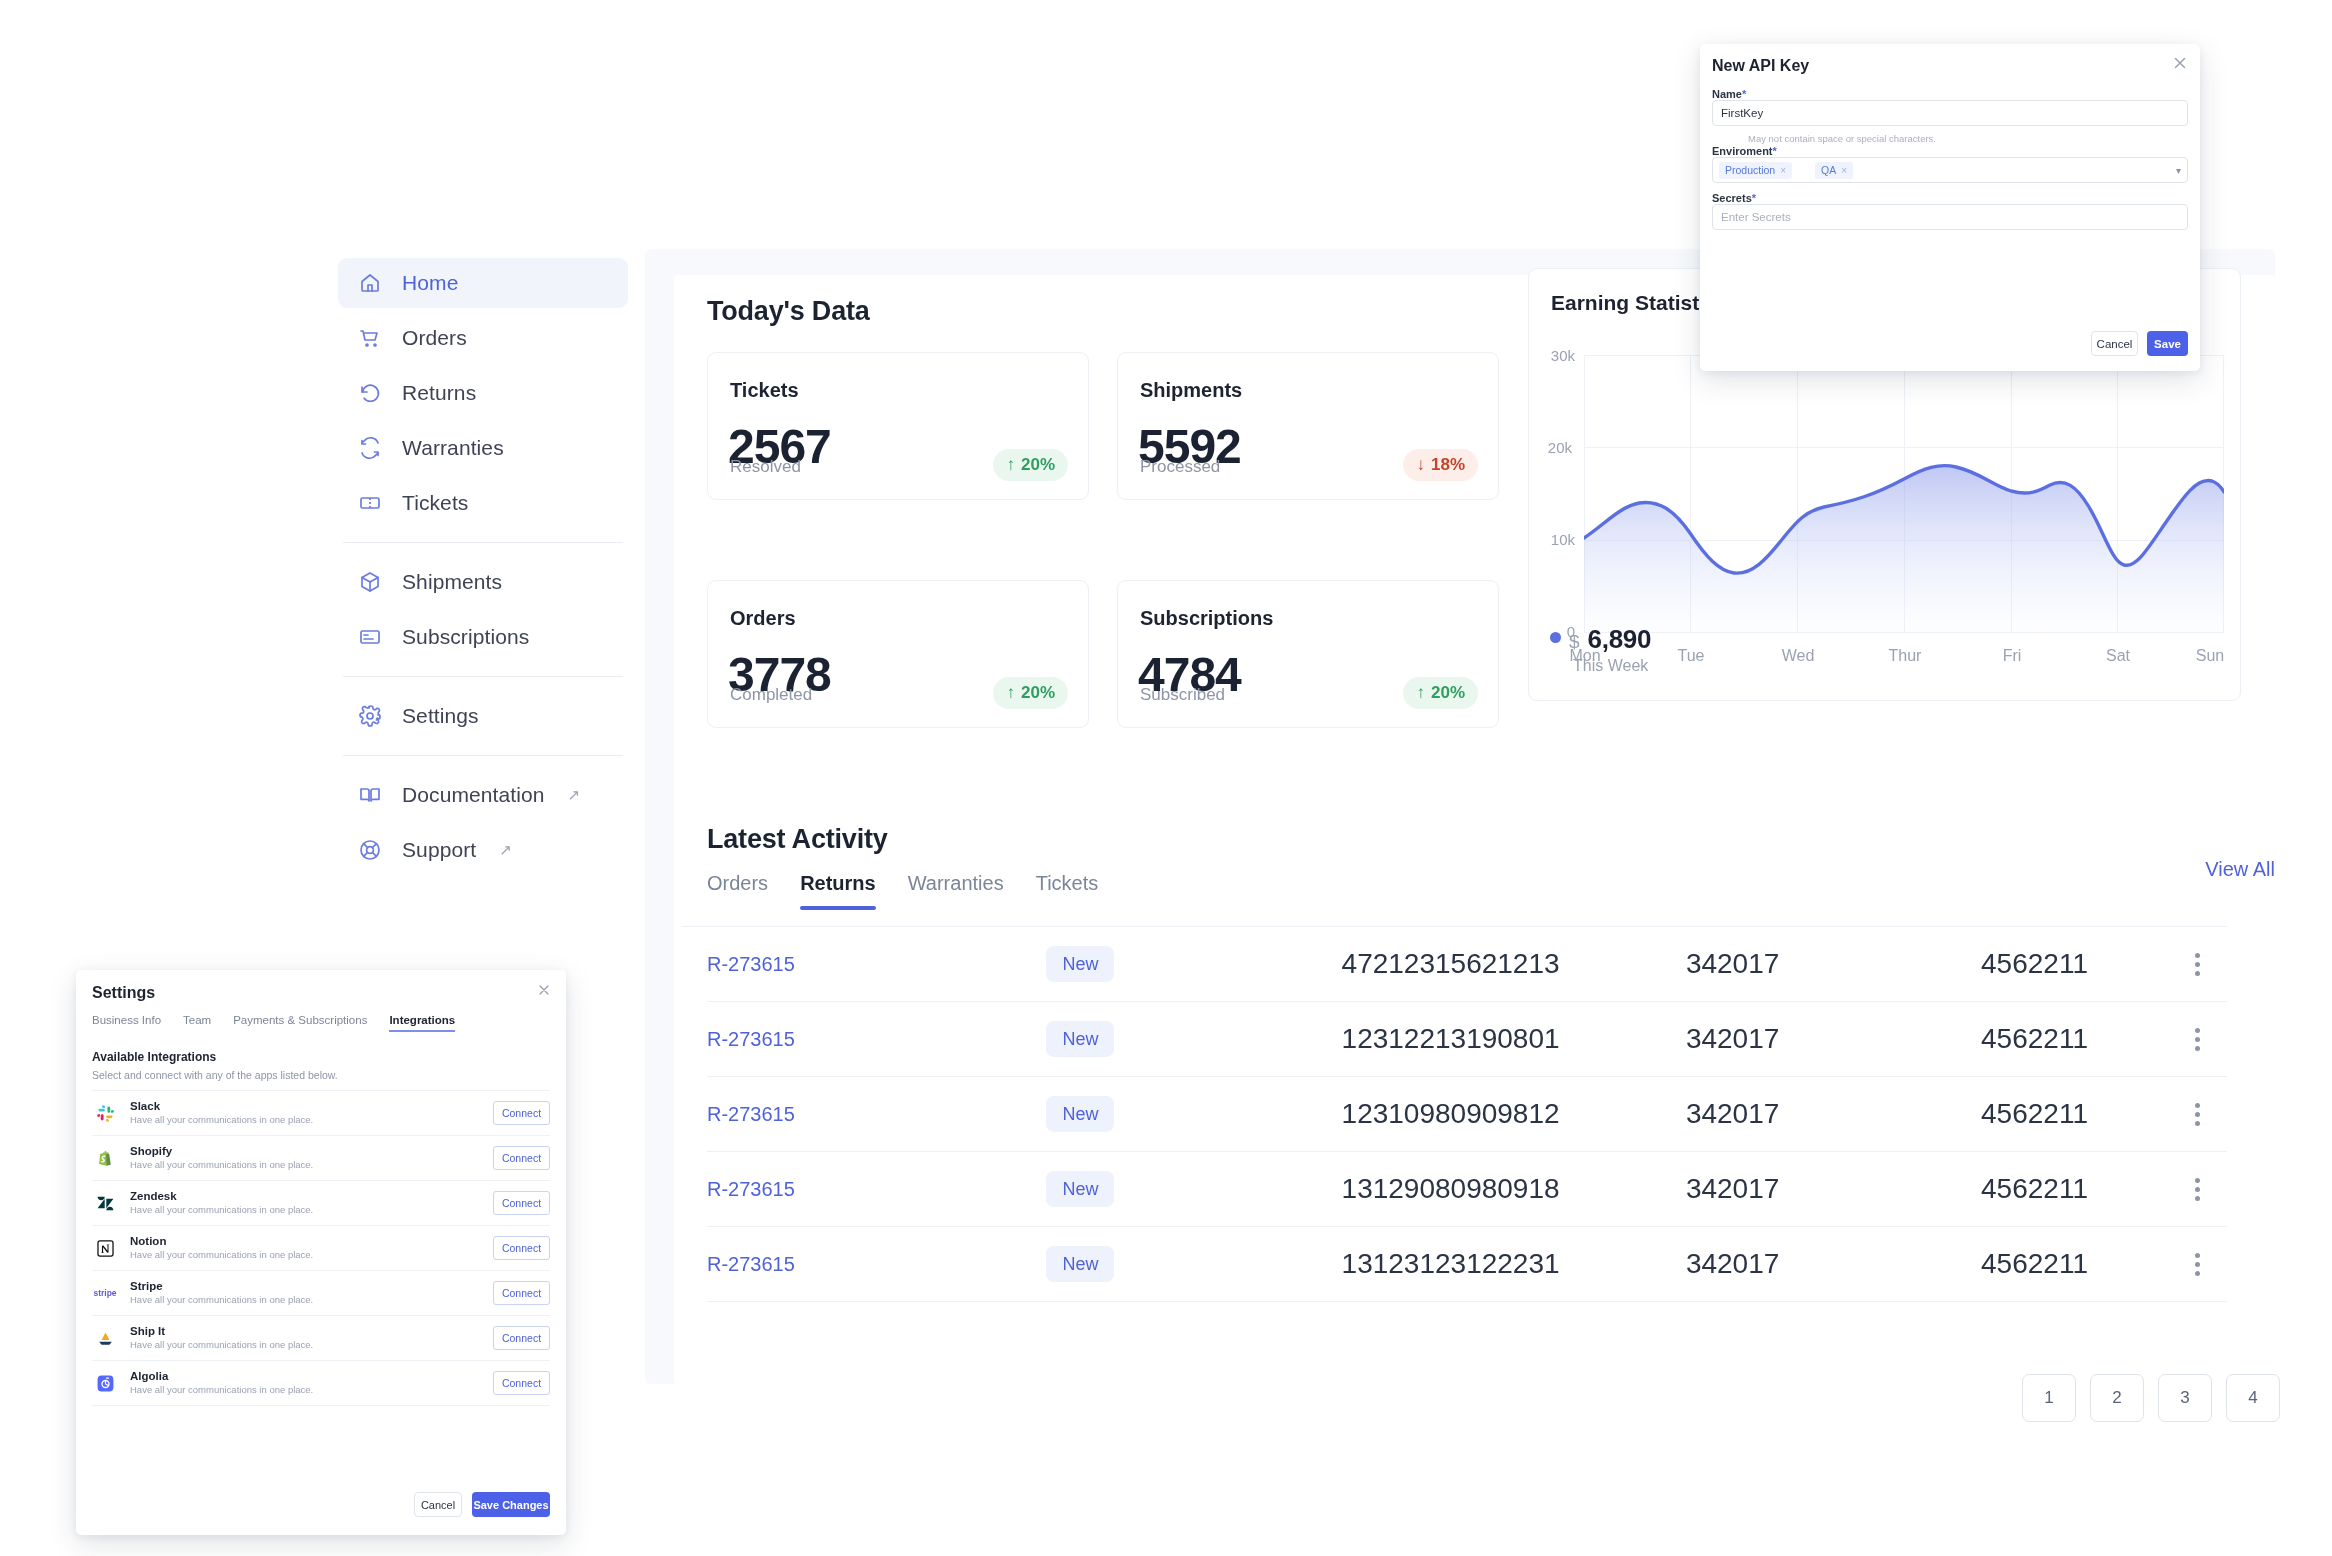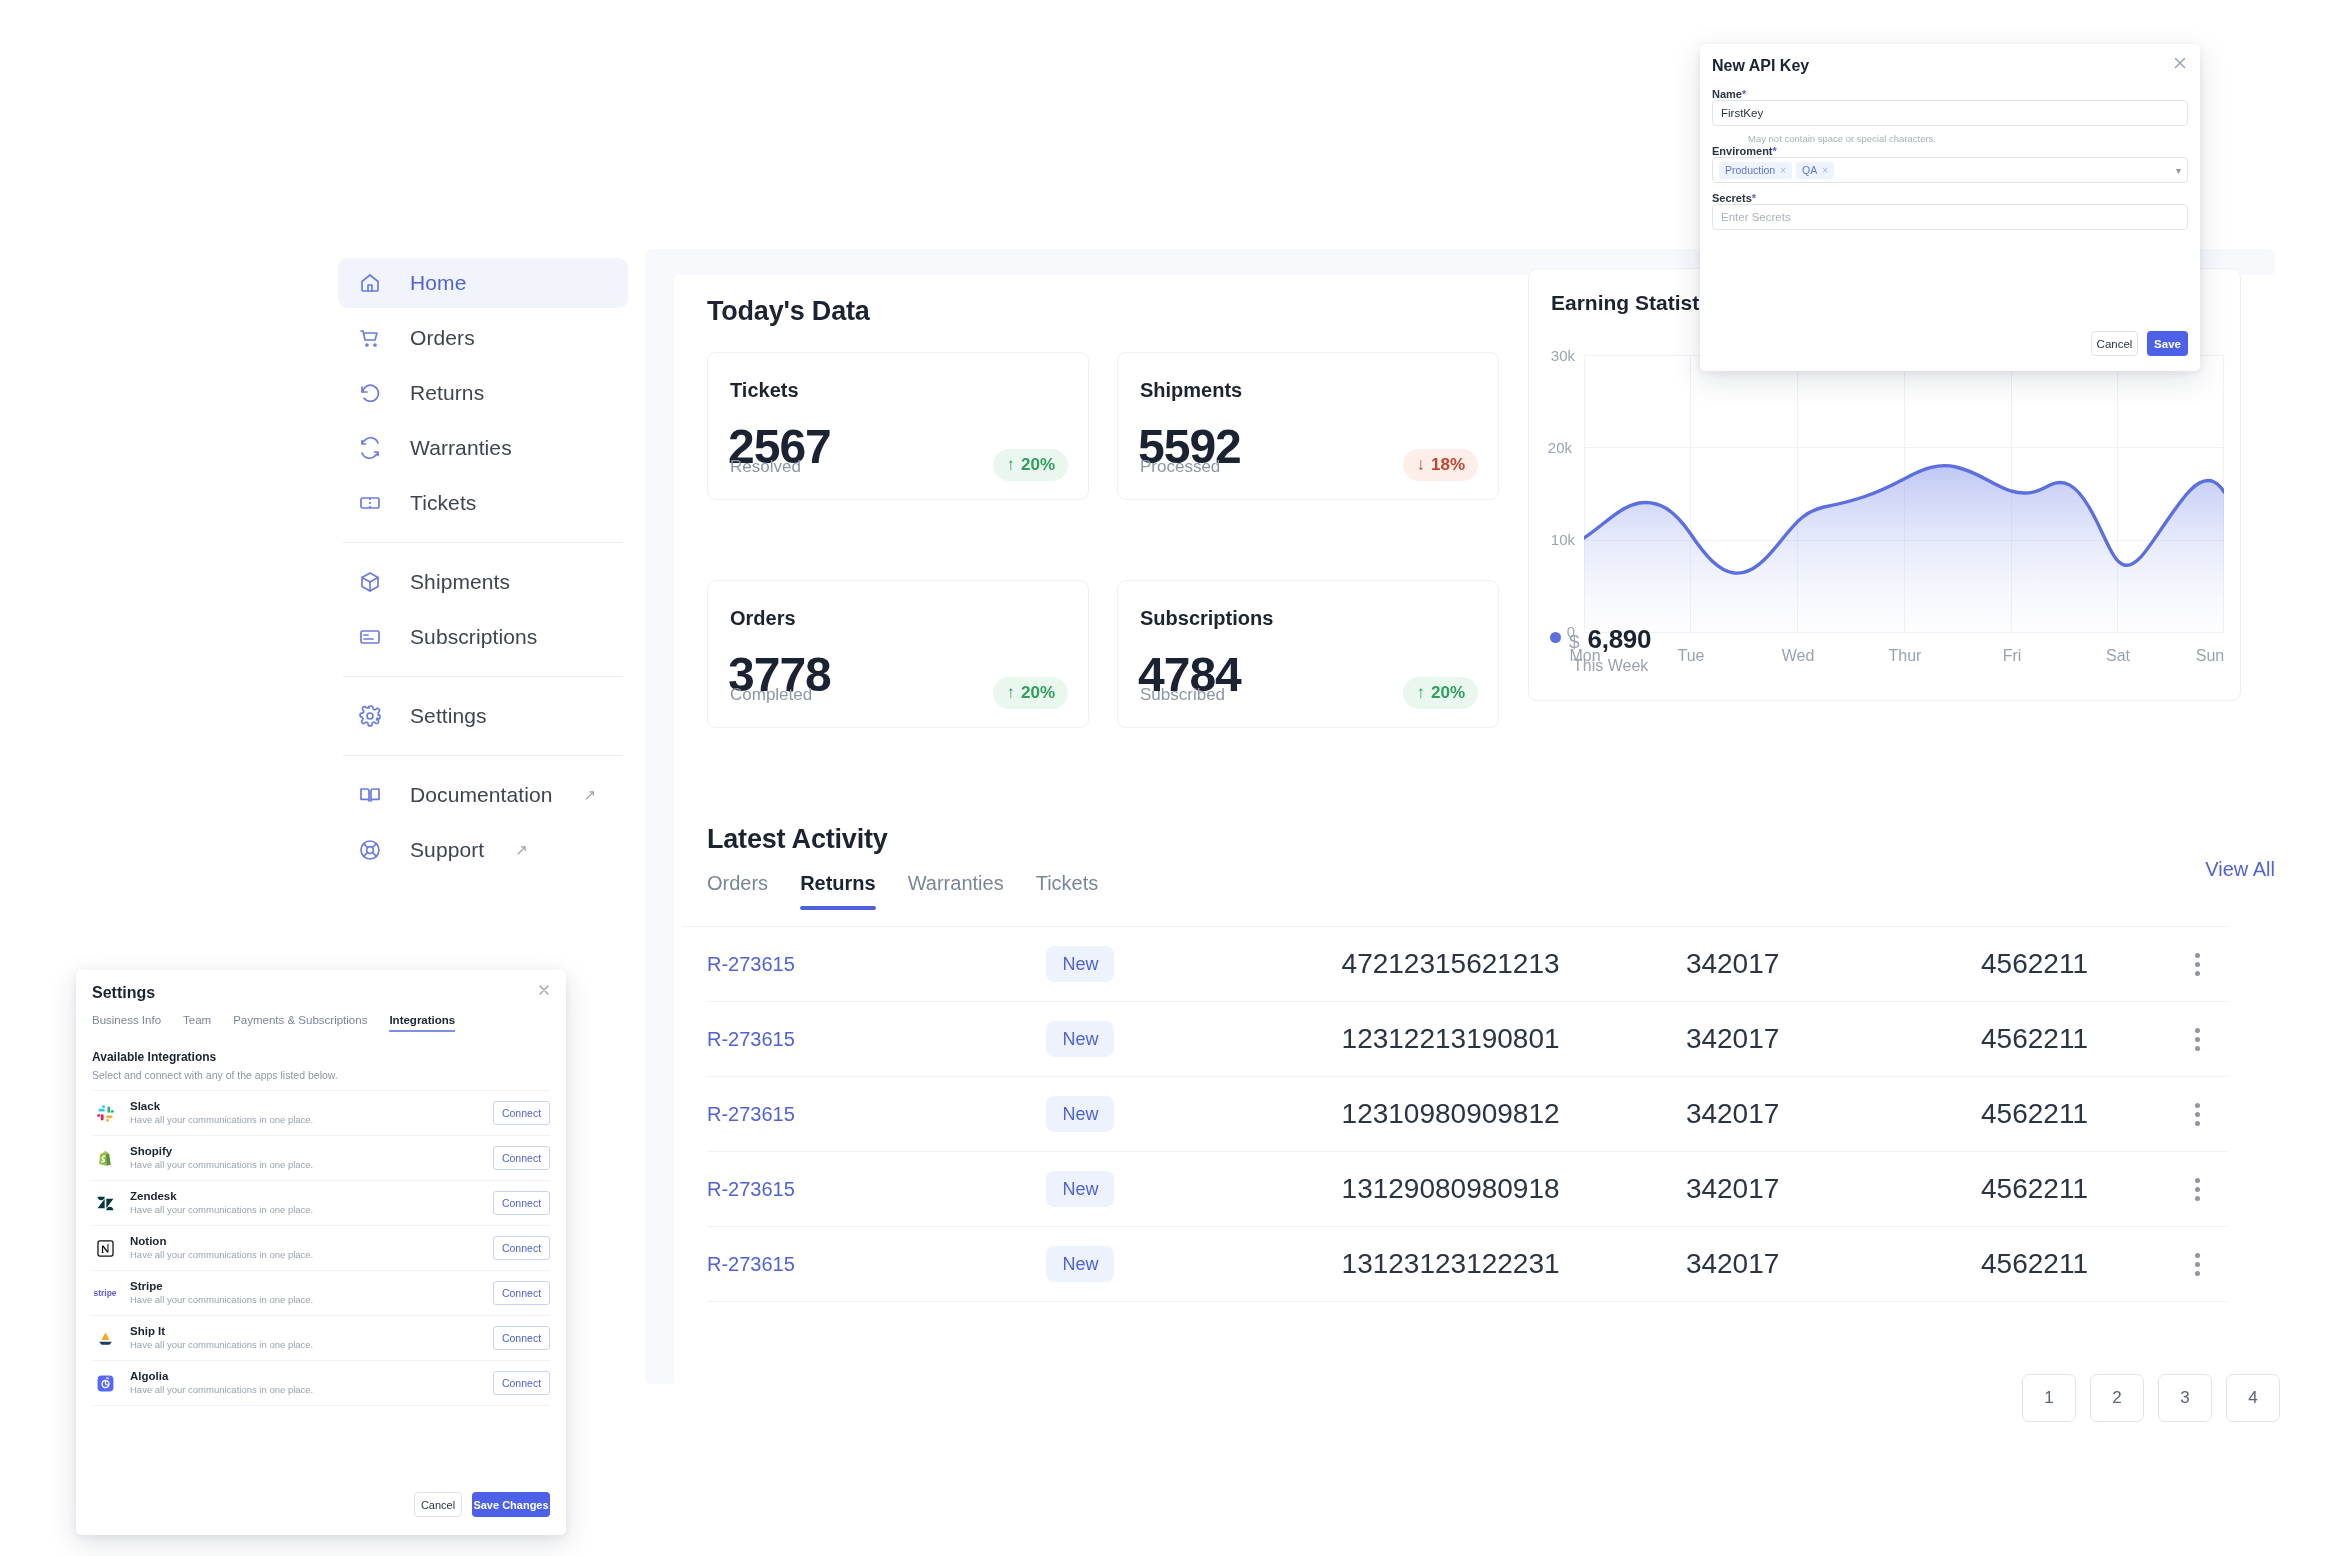--- a/index.html
+++ b/index.html
@@ -17,21 +17,21 @@
   #dashboard-card{
     position:absolute;left:29px;top:26px;width:1601px;height:1109px;
     background:#ffffff;border-radius:4px;
   }
   
   #sidebar{
     position:absolute;left:338px;top:258px;width:290px;height:710px;
     background:#ffffff;
   }
   .nav-item{
-    display:flex;align-items:center;gap:28px;
+    display:flex;align-items:center;gap:20px;
     height:50px;padding:0 20px;border-radius:9px;margin-bottom:5px;
     cursor:pointer;
   }
   .nav-item .nav-label{
     font-size:21px;color:#3f4455;letter-spacing:.1px;white-space:nowrap;
   }
   .nav-item.active{background:#f1f5fb;}
   .nav-item.active .nav-label{color:#4f62d9;}
   .nav-icon{width:24px;height:24px;flex:none;display:block;color:#6b7ce0;}
   .nav-icon svg{display:block;width:24px;height:24px;}
@@ -120,21 +120,21 @@
   .req{color:#4f62d9;}
   .f-input{
     position:absolute;left:12px;width:476px;height:26px;box-sizing:border-box;
     border:1px solid #dfe3ea;border-radius:4px;background:#fff;
     display:flex;align-items:center;padding:0 8px;font-size:11.5px;color:#2b3445;
   }
   .f-hint{position:absolute;left:12px;font-size:9.5px;color:#a9b0bd;padding-left:36px;}
   .f-select{
     position:absolute;left:12px;width:476px;height:26px;box-sizing:border-box;
     border:1px solid #dfe3ea;border-radius:4px;background:#fff;
-    display:flex;align-items:center;gap:4px;padding:0 6px;
+    display:flex;align-items:center;gap:23px;padding:0 6px;
   }
   .chip{
     display:inline-flex;align-items:center;gap:5px;height:17px;padding:0 6px;
     background:#eef3fe;border-radius:3px;font-size:10.5px;color:#5a79d8;
   }
   .chip .x{color:#9fb3e6;font-size:10px;cursor:pointer;}
   .caret{margin-left:auto;color:#8d95a6;font-size:10px;}
   .m-btn{
     position:absolute;height:25px;border-radius:4px;display:flex;align-items:center;
     justify-content:center;font-size:11.5px;cursor:pointer;box-sizing:border-box;

